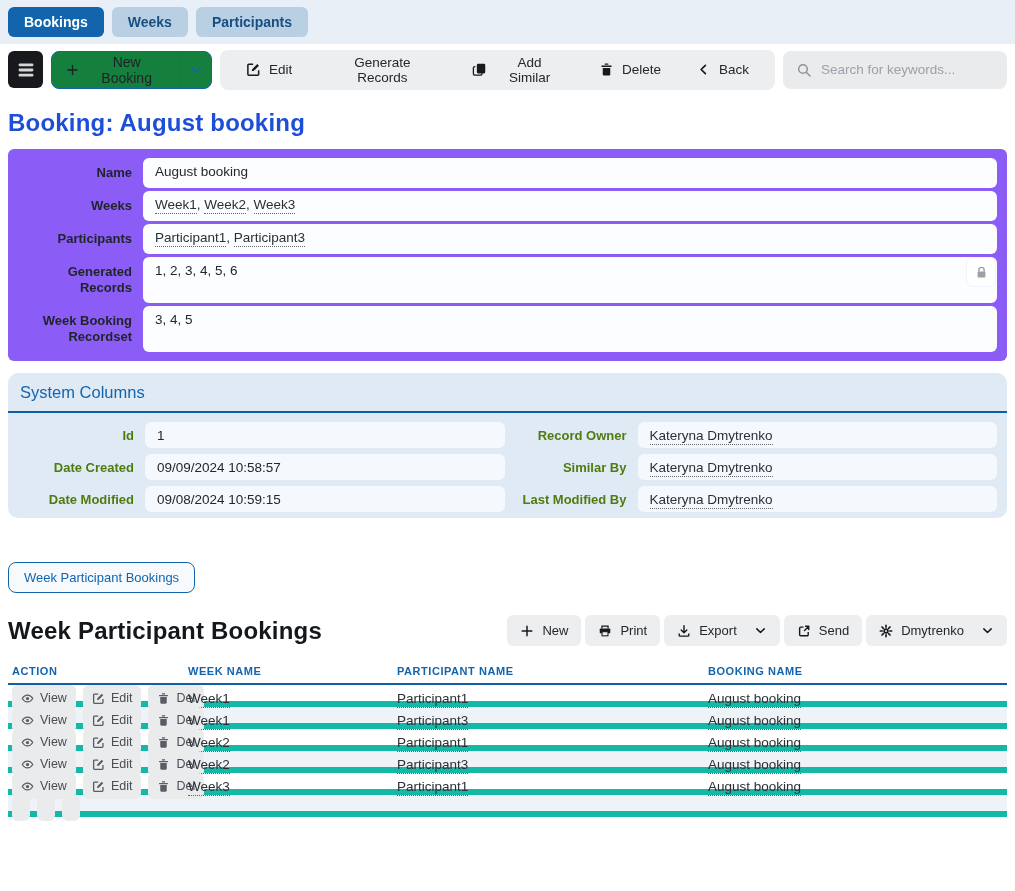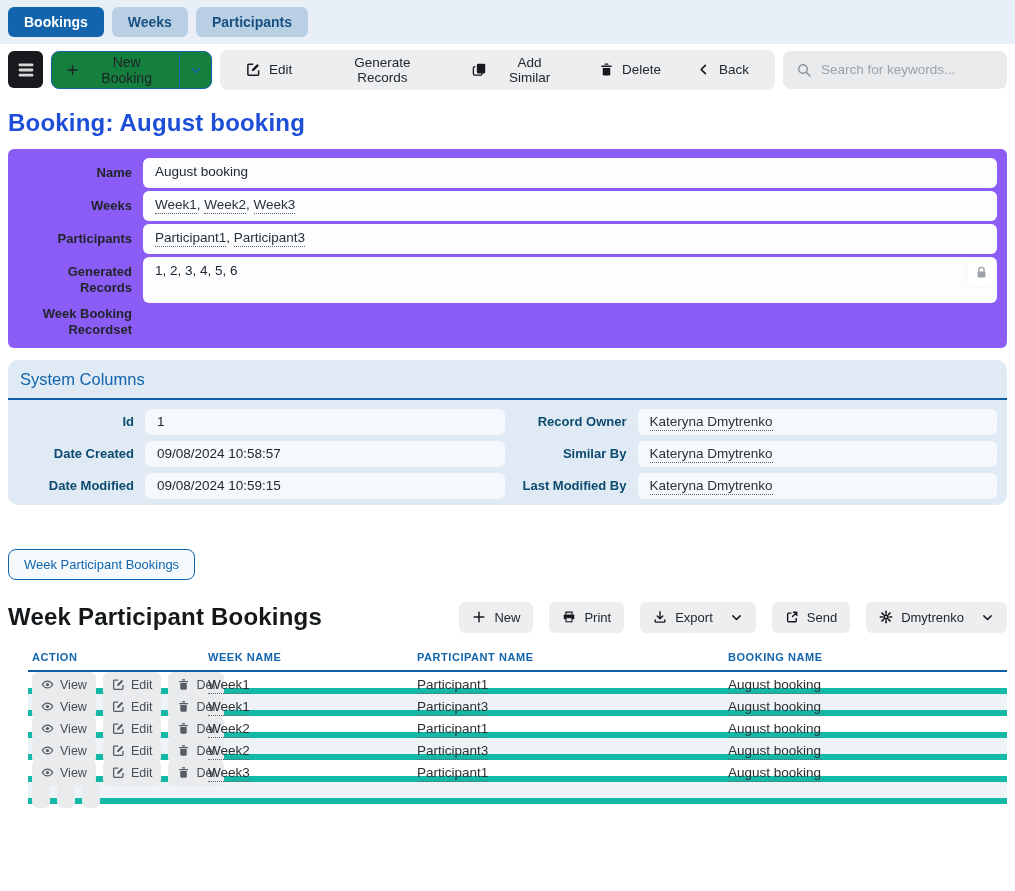--- a/index.html
+++ b/index.html
@@ -58,40 +58,40 @@
   .lock-badge svg { width:15px; height:15px; }
   .dlink { color:#2a3034; text-decoration:none; cursor:pointer; }
   .dlink .lk { border-bottom:1px dotted #60666c; padding-bottom:1px; }
   .link-list .dlink:not(:last-child)::after { content:", "; }
 
   
   .system-panel { margin:12px 8px 0; background:#e0eaf5; border-radius:10px; overflow:hidden; }
   .sys-title { font-size:16.5px; color:#1265ad; padding:10px 12px 9px; border-bottom:2px solid #0f5ea6; font-weight:400; }
   .sys-body { display:grid; grid-template-columns:1fr 1fr; column-gap:6px; padding:9px 10px 0; }
   .sys-row { display:grid; grid-template-columns:116px 1fr; gap:11px; margin-bottom:6px; align-items:center; }
-  .sys-label { text-align:right; font-size:13px; font-weight:700; color:#0c4a6e; }
+  .sys-label { text-align:right; font-size:13px; font-weight:700; color:#4d7c0f; }
   .sys-value { background:#f5f8fc; border-radius:6px; padding:5px 12px; font-size:13.5px; color:#23282d;
                min-height:26px; display:flex; align-items:center; }
 
   
   .pill-bar { margin:44px 8px 0; }
   .pill-tab { display:inline-flex; align-items:center; border:1px solid #1265ad; border-radius:8px;
               background:#f7fafd; color:#1265ad; font-size:13px; padding:7px 15px; cursor:pointer; font-family:inherit; }
   .related-header { display:flex; align-items:center; margin:22px 8px 12px; }
   .related-title { font-size:24px; font-weight:700; color:#15181b; letter-spacing:.2px; }
-  .rh-buttons { margin-left:auto; display:flex; gap:16px; }
+  .rh-buttons { margin-left:auto; display:flex; gap:4px; }
   .rh-btn { display:flex; align-items:center; gap:8px; background:#eceef0; border:none; border-radius:6px;
             height:31px; padding:0 13px; font-size:13px; color:#23282c; cursor:pointer; font-family:inherit; }
   .rh-btn svg { width:14px; height:14px; color:#17191c; }
   .rh-btn .caret { margin-left:9px; color:#17191c; }
   .rh-btn .caret svg { width:13px; height:13px; }
 
   
   .grid-table { margin:0 8px 6px; }
-  .t-head, .t-row { display:grid; grid-template-columns:180px 209px 311px 1fr; align-items:center;margin-left:20px; }
+  .t-head, .t-row { display:grid; grid-template-columns:180px 209px 311px 1fr; align-items:center; }
   .t-head { height:27px; border-bottom:2px solid #0f5ea6; }
   .t-head > div { font-size:11px; font-weight:700; letter-spacing:.55px; color:#1265ad; }
   .t-head > div:first-child, .t-actions { padding-left:4px; }
   .t-row { height:22px; border-bottom:6px solid #14b8a6; background:#fff; }
   .t-row.alt { background:#eef3f8; }
   .t-actions { display:flex; gap:7px; }
   .row-btn { display:flex; align-items:center; gap:6px; background:#e9ebed; border:none; border-radius:6px;
              height:26px; padding:0 9px; font-size:12.5px; color:#474e54; cursor:pointer; font-family:inherit; }
   .row-btn svg { width:13px; height:13px; color:#565d64; }
   .t-cell { font-size:13.5px; }
@@ -251,34 +251,35 @@
       <span>1, 2, 3, 4, 5, 6</span>
       <span class="lock-badge">
         <svg>
             <use href="#i-lock"></use>
           </svg>
       </span>
     </div>
   </div>
   <div class="d-row">
     <div class="d-label">Week Booking Recordset</div>
+    <div class="d-value tall">3, 4, 5</div>
   </div>
 </div>
 
 <div class="system-panel">
   <div class="sys-title">System Columns</div>
   <div class="sys-body">
     <div>
       <div class="sys-row">
         <div class="sys-label">Id</div>
         <div class="sys-value">1</div>
       </div>
       <div class="sys-row">
         <div class="sys-label">Date Created</div>
-        <div class="sys-value">09/08/2024 10:58:57</div>
+        <div class="sys-value">09/09/2024 10:58:57</div>
       </div>
       <div class="sys-row">
         <div class="sys-label">Date Modified</div>
         <div class="sys-value">09/08/2024 10:59:15</div>
       </div>
     </div>
     <div>
       <div class="sys-row">
         <div class="sys-label">Record Owner</div>
         <div class="sys-value">

